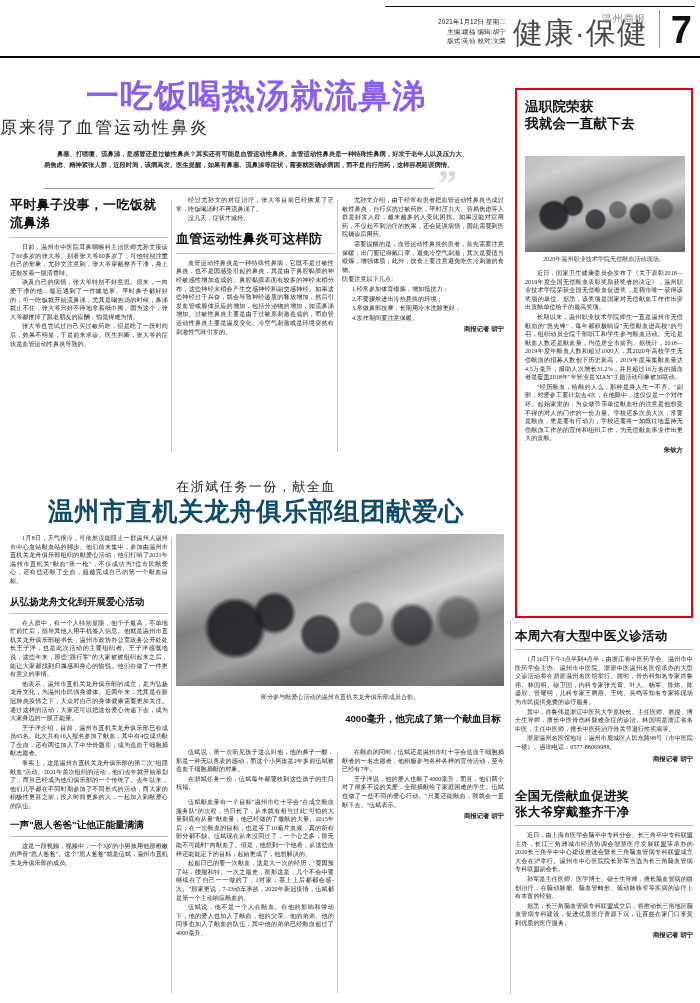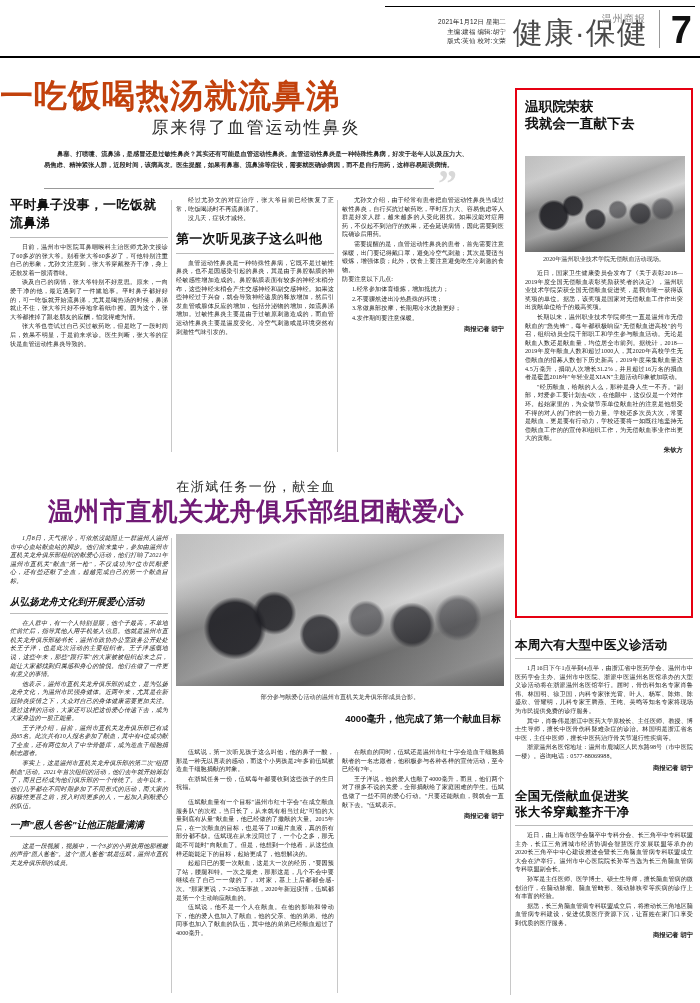--- a/index.html
+++ b/index.html
@@ -100,32 +100,33 @@
     font-weight: bold;
     margin-top: 3px;
     font-family: "Liberation Sans", sans-serif;
   }
 
   
   .s1-title {
     position: absolute;
     left: 0; top: 78px;
     width: 512px;
+    text-align: center;
     font-family: "Liberation Sans", sans-serif;
     font-size: 33px;
     font-weight: bold;
     letter-spacing: 1px;
-    color: #c2410c;
+    color: #8b5cf6;
     line-height: 36px;
   }
   .s1-sub {
     position: absolute;
     left: 0; top: 118px;
     width: 512px;
-    text-align: center;
+    text-align: left;
     font-size: 17px;
     color: #2a2a2a;
     letter-spacing: 2px;
     font-family: "Liberation Serif", serif;
     line-height: 20px;
   }
   .s1-lead {
     position: absolute;
     left: 44px; top: 148px;
     width: 424px;
@@ -232,24 +233,24 @@
   }
   .s2-title {
     position: absolute;
     left: 0; top: 496px;
     width: 512px;
     text-align: center;
     font-family: "Liberation Sans", sans-serif;
     font-size: 25.5px;
     font-weight: bold;
     letter-spacing: .5px;
-    color: #701a75;
+    color: #0c4a6e;
     line-height: 30px;
   }
-  #s2c1 { left: 10px; top: 534px; width: 158px; font-style: italic; }
+  #s2c1 { left: 10px; top: 534px; width: 158px; }
   #s2c2 { left: 176px; top: 748px; width: 158px; }
   #s2c3 { left: 342px; top: 748px; width: 162px; }
   .s2-photo {
     position: absolute;
     left: 176px; top: 534px;
     width: 328px; height: 152px;
   }
   .s2-photo-cap {
     position: absolute;
     left: 176px; top: 690px;
@@ -265,21 +266,21 @@
 
   
   .r-head {
     font-family: "Liberation Sans", sans-serif;
     font-weight: bold;
     font-size: 12.5px;
     line-height: 16px;
     color: #111;
     letter-spacing: .2px;
   }
-  #r2 { left: 515px; top: 628px; width: 178px; margin-top: 9px; }
+  #r2 { left: 515px; top: 628px; width: 178px; }
   #r3 { left: 515px; top: 788px; width: 178px; }
   .hrule { height: 1px; background: #bbb; margin: 5px 0; }
 </style>
 </head>
 <body>
 
 <div class="page">
 
   <div class="masthead">
     <div class="masthead-rule"></div>
@@ -318,21 +319,21 @@
       <p>张大爷也尝试过自己买过敏药吃，但是吃了一段时间后，效果不明显，于是前来求诊。医生判断，张大爷的症状是血管运动性鼻炎导致的。</p>
     </div>
   </div>
 
   <div class="col" id="s1c2">
     <div class="body-text">
       <p>经过尤孙文的对症治疗，张大爷目前已经恢复了正常，吃饭喝汤时不再流鼻涕了。</p>
       <p>没几天，症状才减轻。</p>
     </div>
     <div style="height:6px"></div>
-    <div class="sub-head">第一次听见孩子这么叫他</div>
+    <div class="sub-head">血管运动性鼻炎可这样防</div>
     <div class="hrule"></div>
     <div class="body-text">
       <p>血管运动性鼻炎是一种特殊性鼻病，它既不是过敏性鼻炎，也不是因感染引起的鼻炎，其是由于鼻腔黏膜的神经敏感性增加造成的。鼻腔黏膜表面有较多的神经末梢分布，这些神经末梢会产生交感神经和副交感神经。如果这些神经过于兴奋，就会导致神经递质的释放增加，然后引发血管或腺体反应的增加，包括分泌物的增加，如流鼻涕增加。过敏性鼻炎主要是由于过敏原刺激造成的，而血管运动性鼻炎主要是温度变化、冷空气刺激或是环境突然有刺激性气味引发的。</p>
     </div>
   </div>
 
   <div class="col" id="s1c3">
     <div class="body-text">
       <p>尤孙文介绍，由于经常有患者把血管运动性鼻炎当成过敏性鼻炎，自行买抗过敏药吃，平时压力大、容易焦虑等人群是好发人群，越来越多的人受此困扰。如果没能对症用药，不仅起不到治疗的效果，还会延误病情，因此需要到医院确诊后用药。</p>
       <p>需要提醒的是，血管运动性鼻炎的患者，首先需要注意保暖，出门要记得戴口罩，避免冷空气刺激；其次是要适当锻炼，增强体质；此外，饮食上要注意避免吃生冷刺激的食物。</p>

